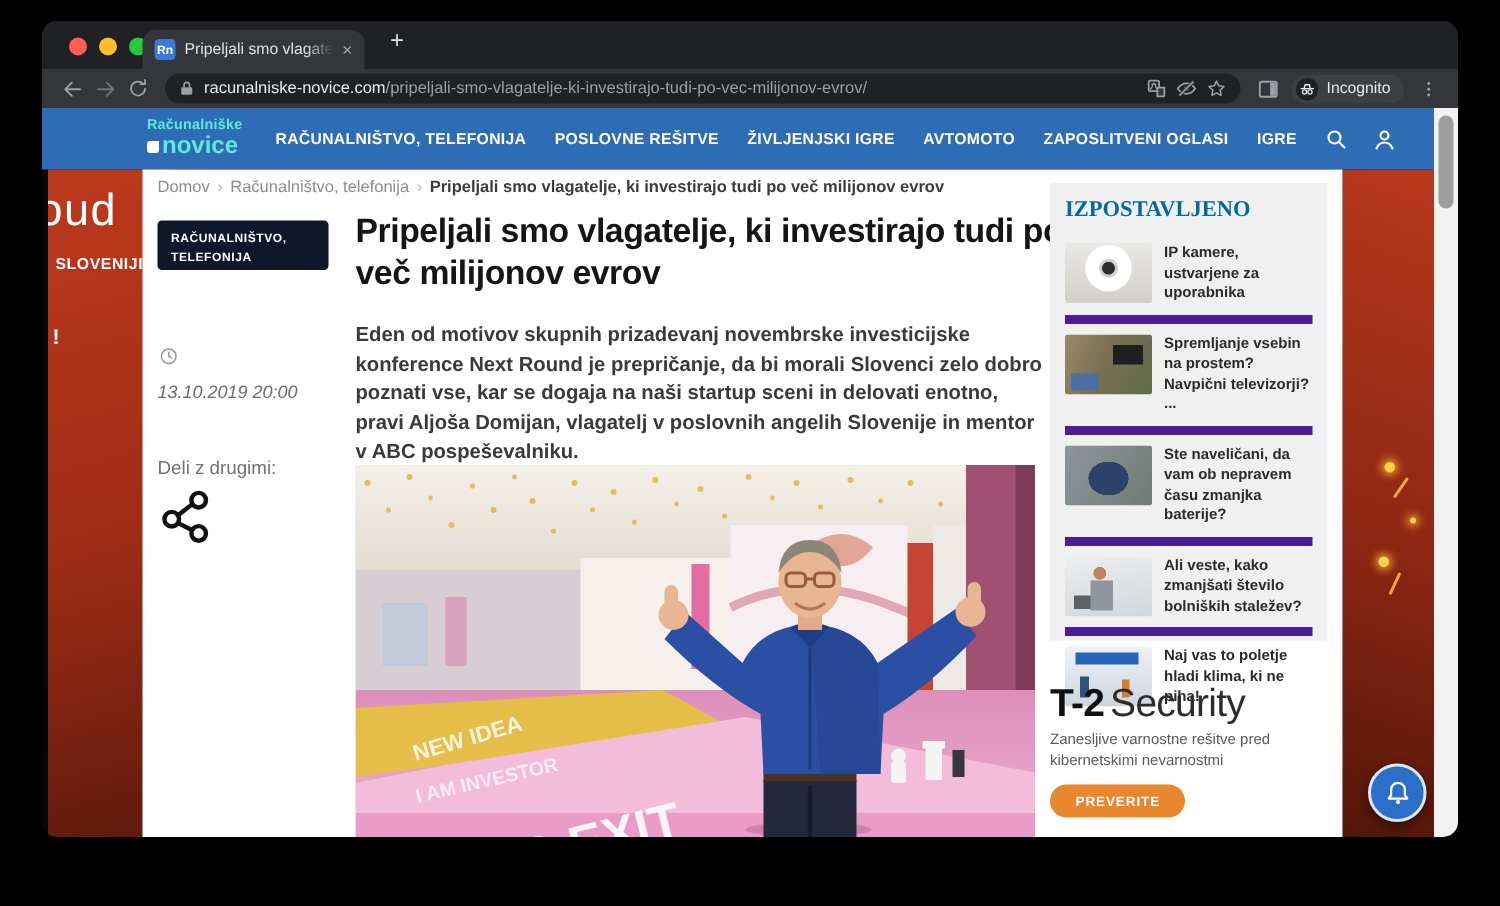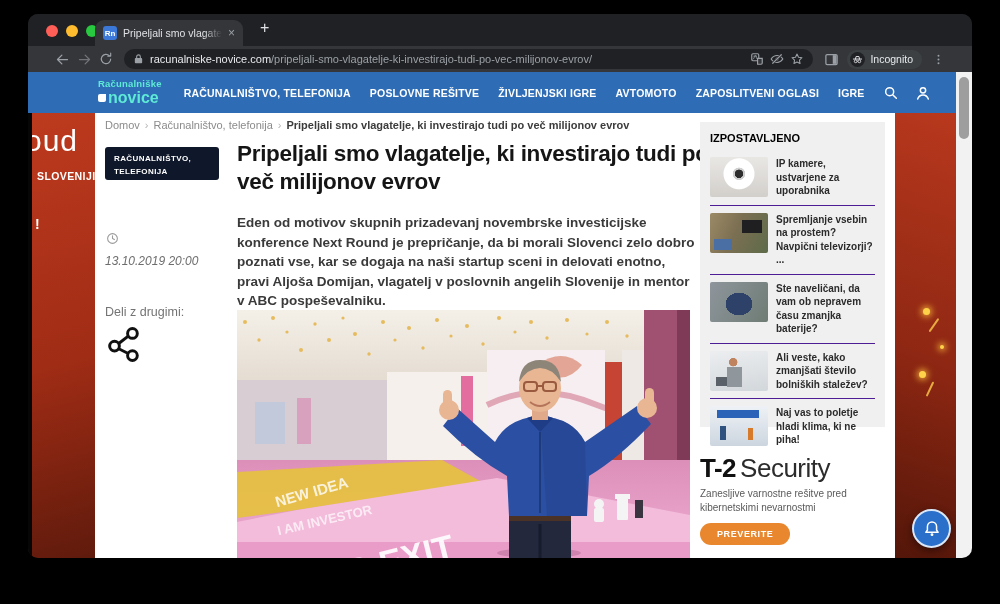--- a/index.html
+++ b/index.html
@@ -15,21 +15,21 @@
   .tab{position:absolute;left:67px;top:6px;width:148px;height:26px;background:#35363a;
        border-radius:9px 9px 0 0;display:flex;align-items:center;padding:0 8px;gap:6px;box-sizing:border-box;}
   .favicon{width:14px;height:14px;border-radius:3px;background:#3b78d8;color:#fff;font-size:8px;
            font-weight:bold;display:flex;align-items:center;justify-content:center;flex:none;}
   .tab-title{color:#dfe1e5;font-size:10.5px;white-space:nowrap;overflow:hidden;flex:1;
              -webkit-mask-image:linear-gradient(90deg,#000 82%,transparent);
              mask-image:linear-gradient(90deg,#000 82%,transparent);}
   .tab-close{color:#9aa0a6;font-size:12px;flex:none;line-height:1;}
   .newtab{position:absolute;left:232px;top:5px;color:#dfe1e5;font-size:16px;font-weight:300;}
   
-  .toolbar{height:26px;background:#35363a;display:flex;align-items:center;padding:0 24px;gap:2px;}
+  .toolbar{height:26px;background:#35363a;display:flex;align-items:center;padding:0 10px;gap:2px;}
   .tool-ic{width:20px;height:20px;display:flex;align-items:center;justify-content:center;flex:none;}
   .omnibox{height:20px;background:#202124;border-radius:11px;display:flex;align-items:center;
            padding:0 9px;gap:6px;flex:1;min-width:0;margin:0 6px;}
   .url{font-size:11px;color:#9aa0a6;white-space:nowrap;overflow:hidden;flex:1;min-width:0;}
   .url .dom{color:#e8eaed;}
   .incog{display:flex;align-items:center;gap:5px;background:#3c4043;border-radius:12px;
          padding:2px 9px 2px 3px;color:#e8eaed;font-size:10.5px;flex:none;margin:0 4px;}
   .incog-av{width:15px;height:15px;border-radius:50%;background:#202124;display:flex;
             align-items:center;justify-content:center;}
   
@@ -69,22 +69,22 @@
   .lead{position:absolute;left:142px;top:100px;width:462px;font-size:13.5px;font-weight:bold;
         color:#3a3a3a;line-height:1.45;}
   .meta-clock{position:absolute;left:11px;top:118px;}
   .date{position:absolute;left:10px;top:141px;font-size:12px;font-style:italic;color:#6d6d6d;}
   .share-label{position:absolute;left:10px;top:192px;font-size:12.5px;color:#737373;}
   .share-btn{position:absolute;left:10px;top:212px;width:40px;height:40px;}
   .photo{position:absolute;left:142px;top:197px;width:453px;height:248px;overflow:hidden;background:#e9dfdb;}
   
   .sidebar{position:absolute;left:605px;top:9px;width:185px;height:305px;background:#f0f0f0;
            box-sizing:border-box;padding:10px 10px 0 10px;}
-  .sb-head{color:#000000;font-weight:bold;font-size:11px;margin-bottom:6px;}
-  .sb-item{display:flex;gap:8px;padding:7px 0;border-bottom:1px solid #4c1d95;align-items:flex-start;}
+  .sb-head{color:#0369a1;font-weight:bold;font-size:15px;margin-bottom:6px;font-family:Liberation Serif, serif;}
+  .sb-item{display:flex;gap:8px;padding:7px 0;border-bottom:6px solid #4c1d95;align-items:flex-start;}
   .sb-item:last-child{border-bottom:none;}
   .sb-thumb{width:58px;height:40px;flex:none;border-radius:2px;}
   .sb-title{font-size:10px;font-weight:bold;color:#2b2b2b;line-height:1.35;}
   .th1{background:radial-gradient(circle at 50% 42%,#2e2e2e 0 4px,#cfcfcf 4.5px 6px,#fff 6.5px 15px,rgba(255,255,255,0) 16px),linear-gradient(180deg,#e9e7e4,#d2cfcb);}
   .th2{background:linear-gradient(#1f1f22,#1f1f22) 32px 7px/20px 13px no-repeat,linear-gradient(#4a6fa5,#4a6fa5) 4px 26px/18px 11px no-repeat,linear-gradient(115deg,#9c8a66,#7b6f52 45%,#5d6b4a);}
   .th3{background:radial-gradient(ellipse 19px 16px at 50% 55%,#2e4168 0 70%,rgba(0,0,0,0) 71%),linear-gradient(120deg,#8e959c,#6e7c74);}
   .th4{background:radial-gradient(circle at 40% 28%,#c0835f 0 4px,rgba(0,0,0,0) 4.5px),linear-gradient(#8f969c,#8f969c) 17px 16px/15px 20px no-repeat,linear-gradient(#5b6168,#5b6168) 6px 26px/20px 9px no-repeat,linear-gradient(170deg,#eceef0,#d2d7db);}
   .th5{background:linear-gradient(#2a63b8,#2a63b8) 7px 4px/42px 8px no-repeat,linear-gradient(#30527e,#30527e) 10px 20px/6px 14px no-repeat,linear-gradient(#d77b2a,#d77b2a) 38px 22px/5px 12px no-repeat,linear-gradient(180deg,#eef2f6,#ccd5df);}
   
   .ad{position:absolute;left:605px;top:340px;width:185px;}

